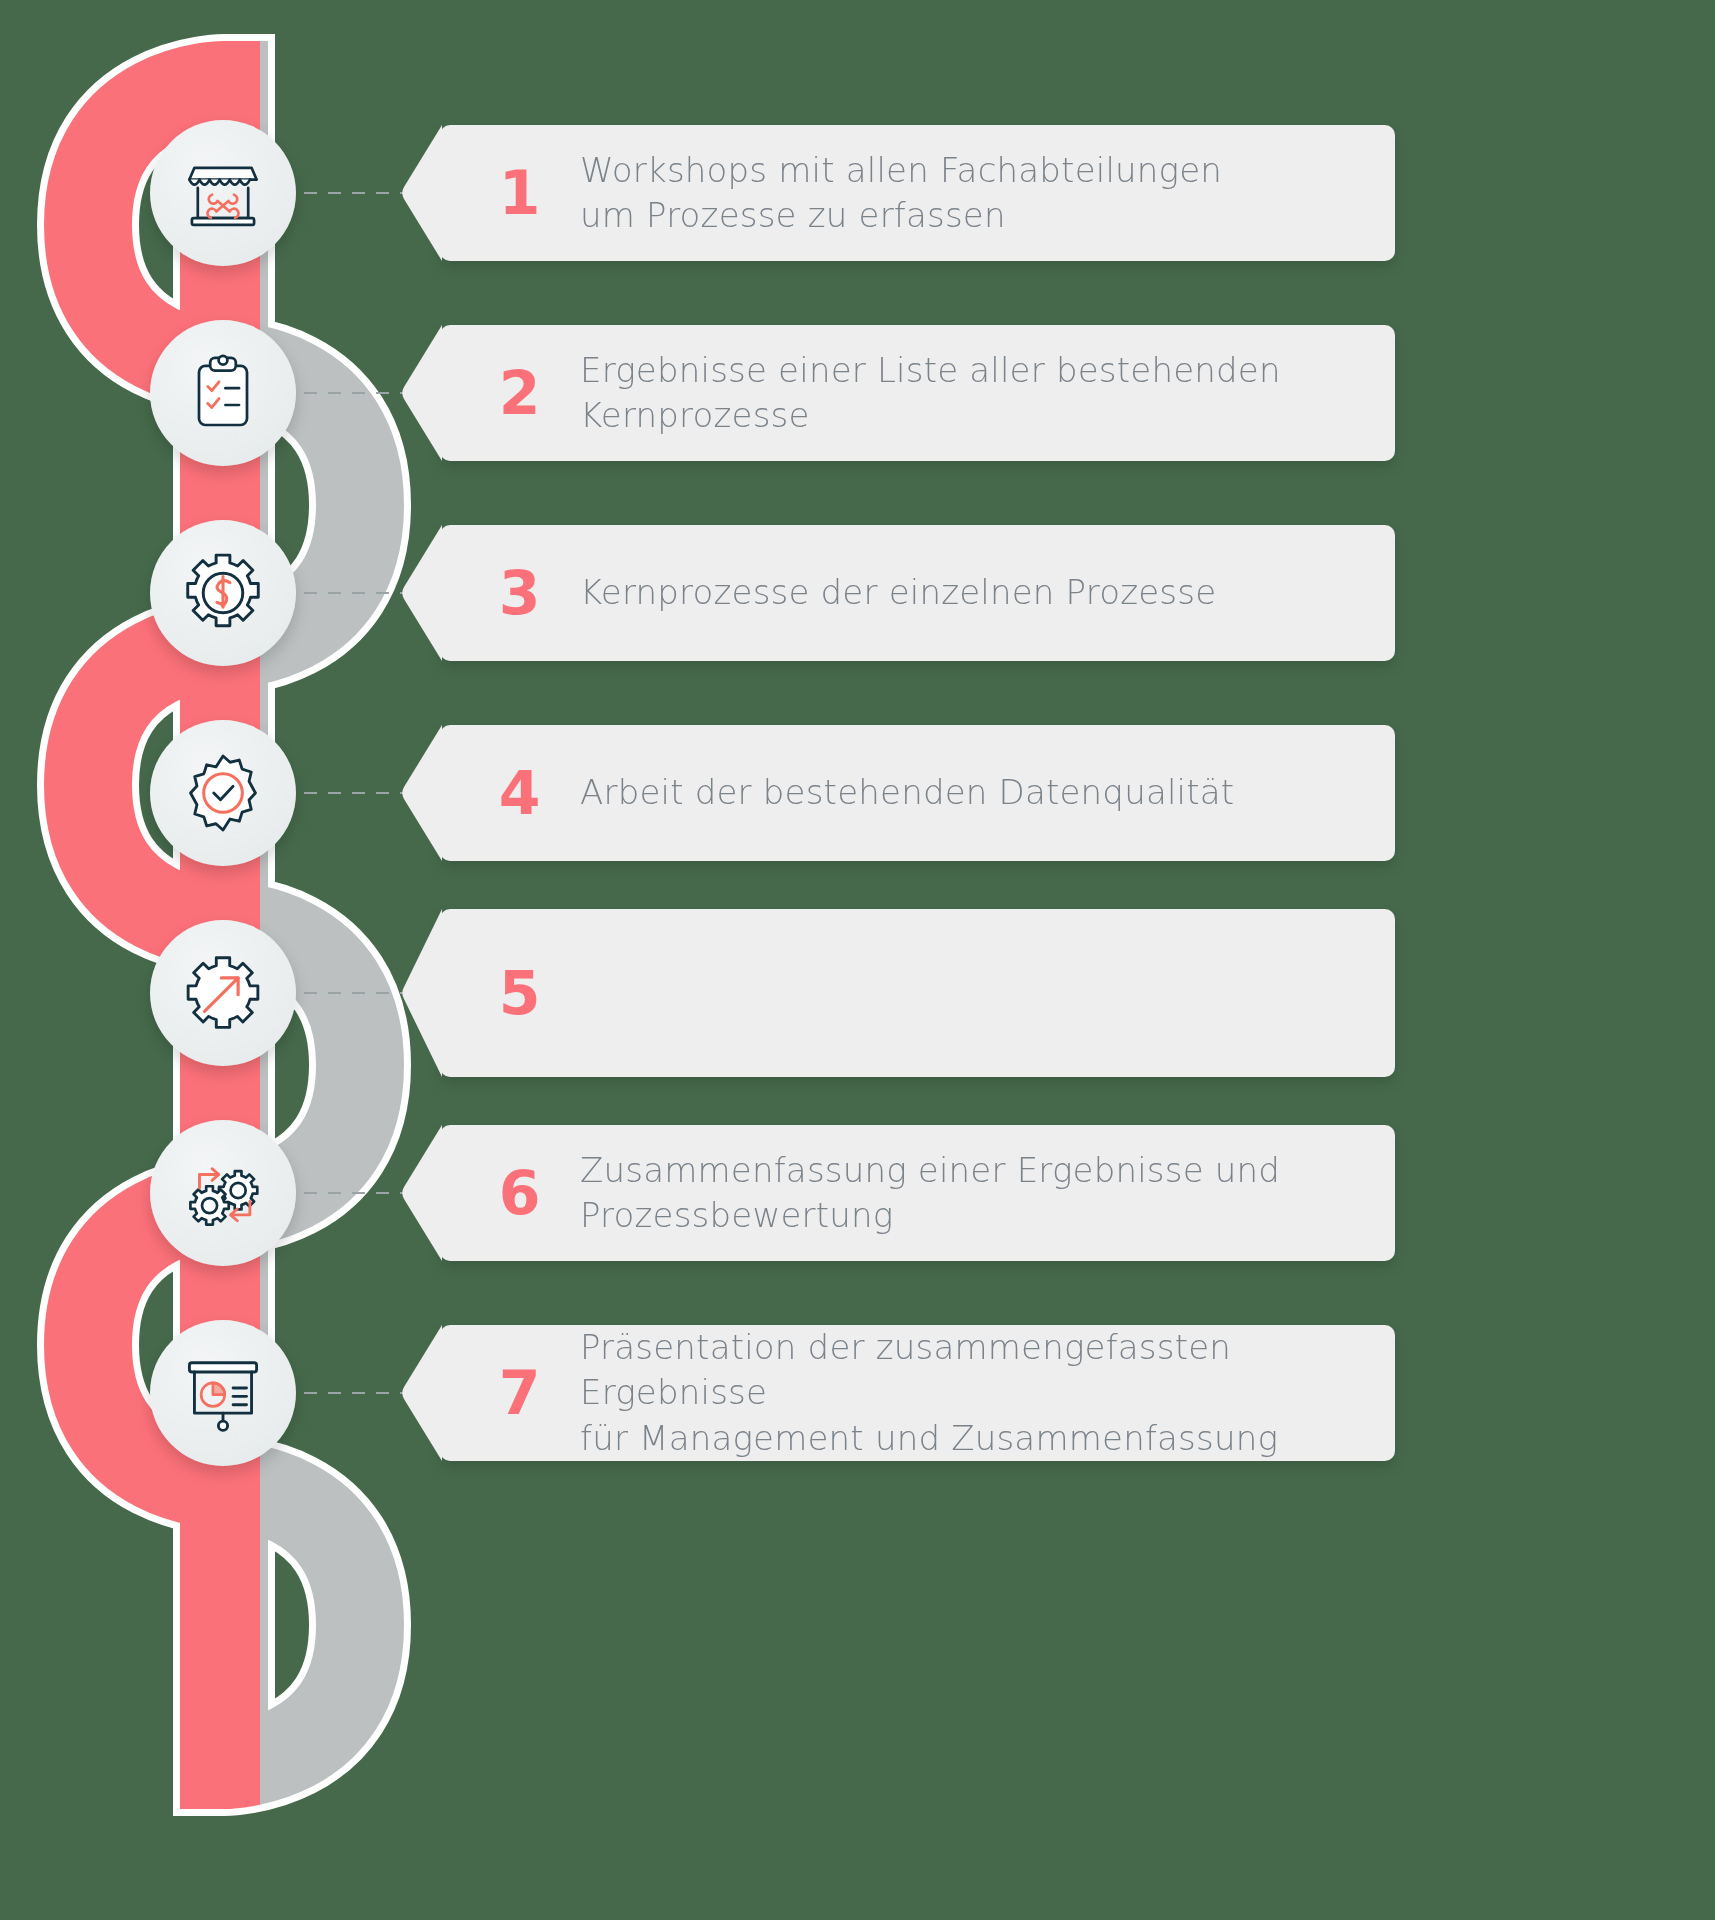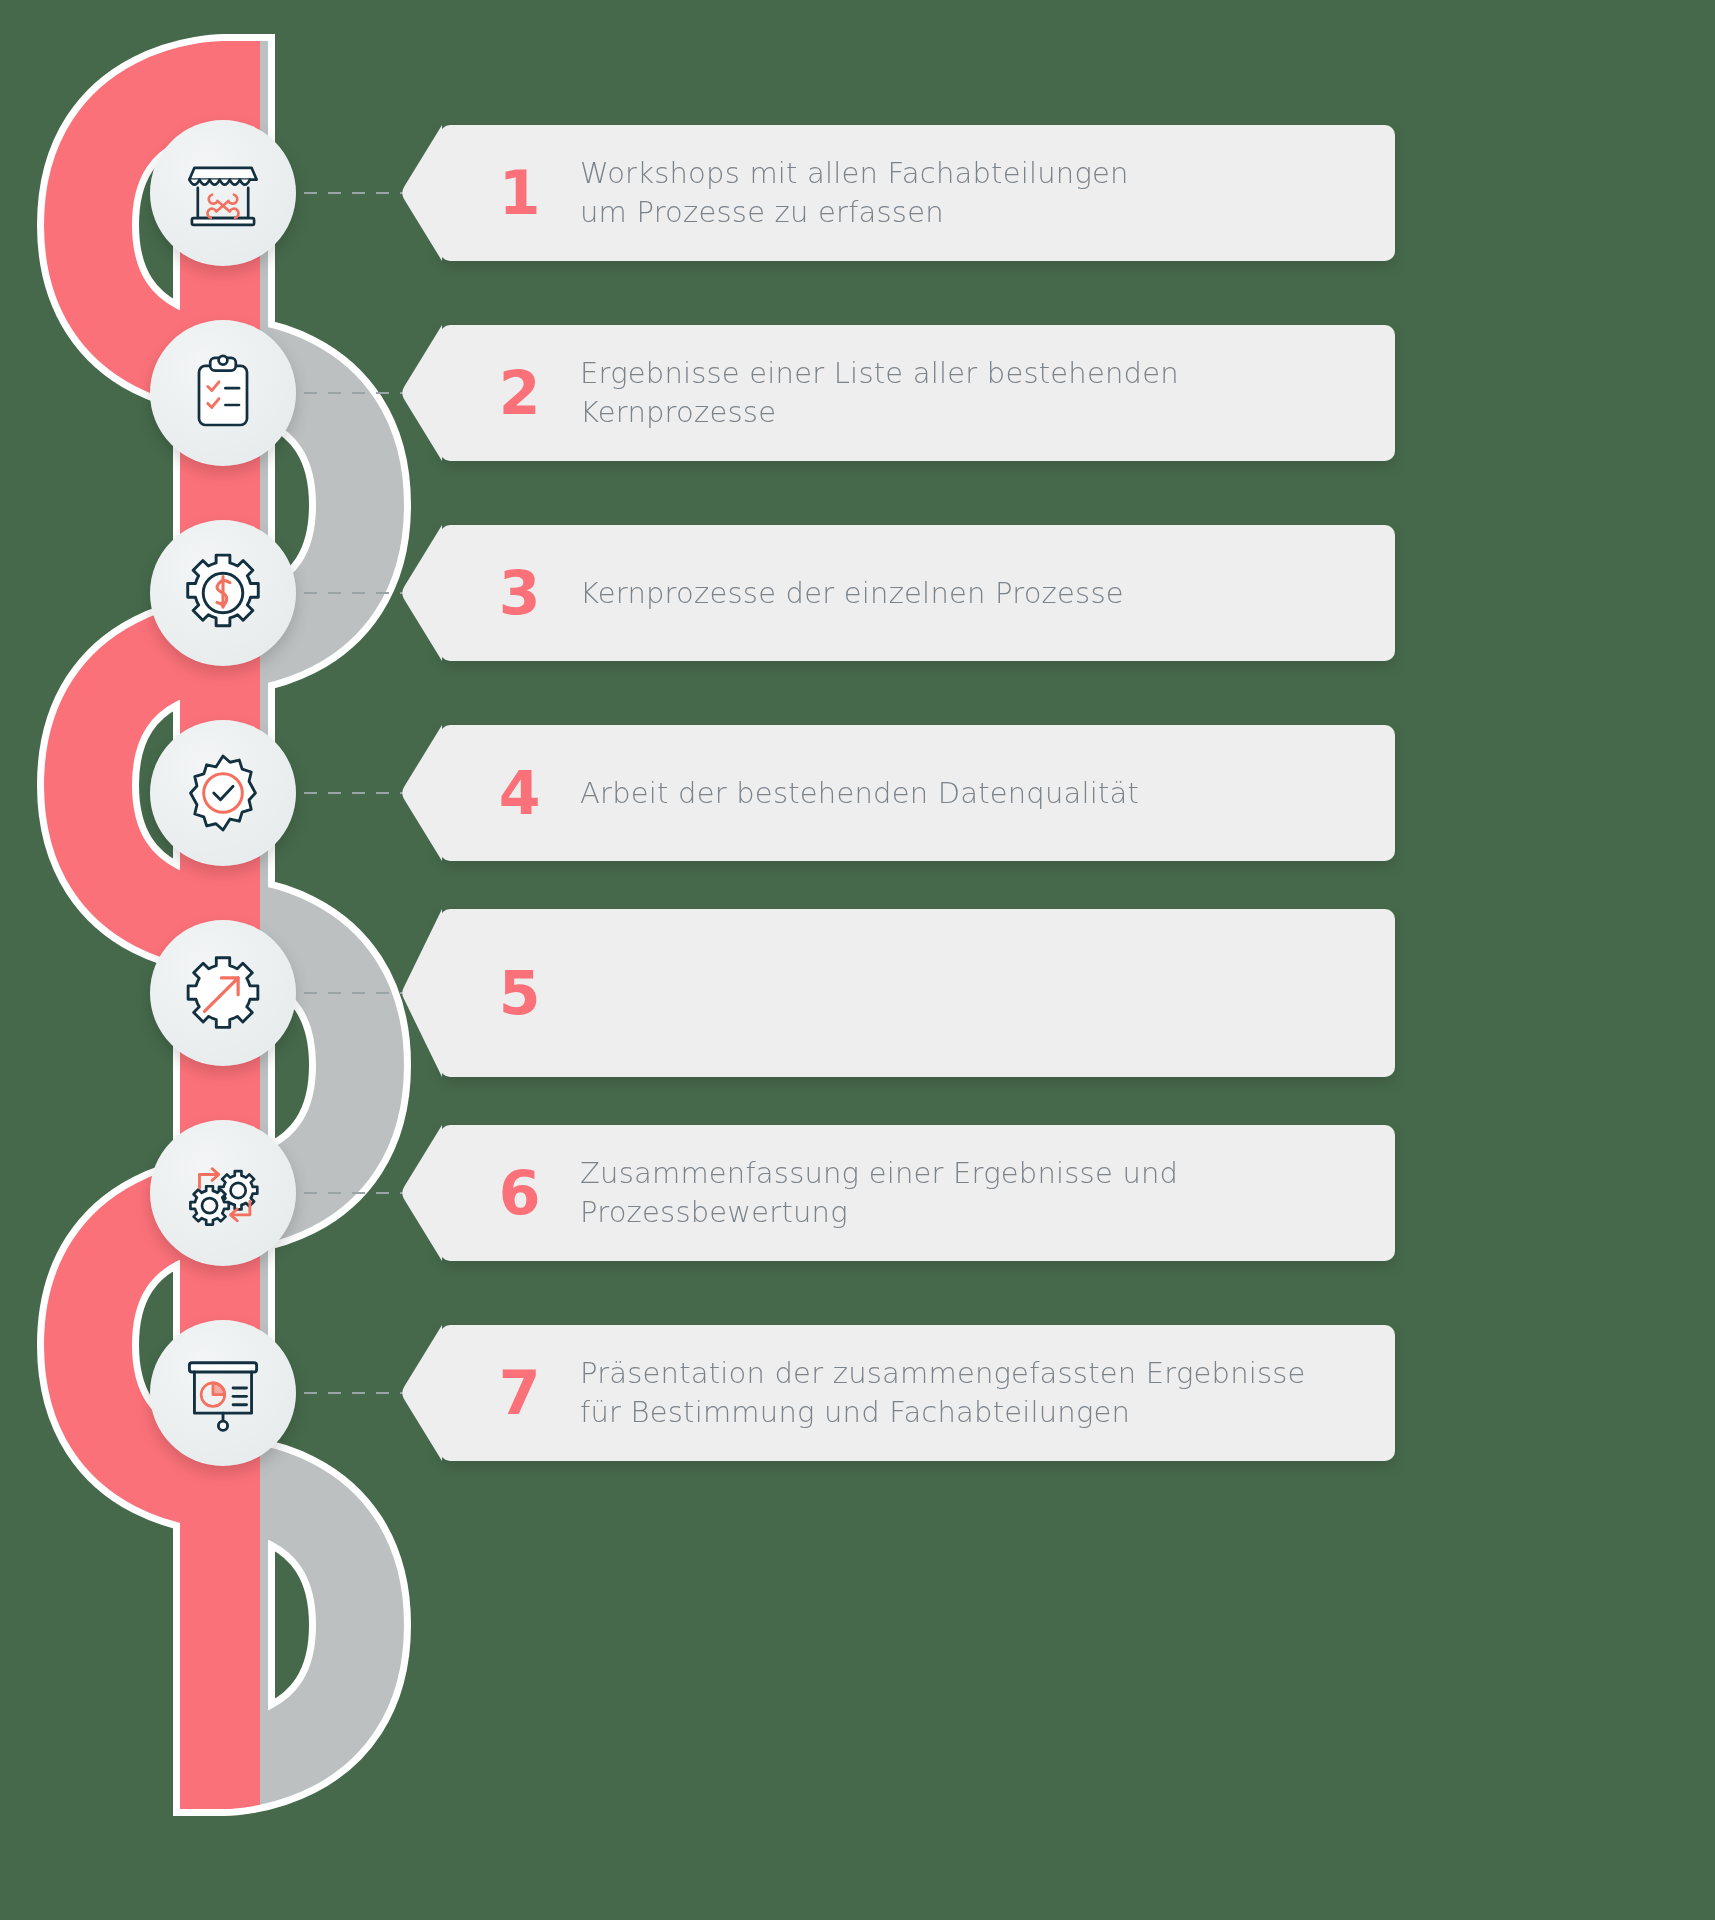--- a/index.html
+++ b/index.html
@@ -94,21 +94,21 @@
     font-size: 60px;
     font-weight: bold;
     line-height: 1;
     width: 78px;
     flex: 0 0 78px;
     text-align: center;
     letter-spacing: -1px;
   }
   .step-text {
     color: #7a828a;
-    font-size: 29px;
+    font-size: 34px;
     line-height: 1.33;
     font-weight: 300;
     letter-spacing: 0.2px;
     white-space: pre-line;
     padding-left: 22px;
   }
 </style>
 </head>
 <body>
 
@@ -342,18 +342,18 @@
       </span>
     </div>
     <div class="dash-line"></div>
     <div class="card" style="top:-68px; width:955px; height:136px;">
       <svg style="position:absolute;left:-42px;top:0;" width="44" height="136" viewBox="0 0 44 136">
         <path d="M44 0 L44 136 L6 74 a12 12 0 0 1 0 -12 Z" fill="#eeeeee"></path>
       </svg>
       <div class="card-inner">
         <div class="step-num">7</div>
         <div class="step-text">Präsentation der zusammengefassten Ergebnisse
-für Bestimmung und Fachabteilungen</div>
+für Management und Zusammenfassung</div>
       </div>
     </div>
   </div>
 
 </div>
 
 </body></html>

